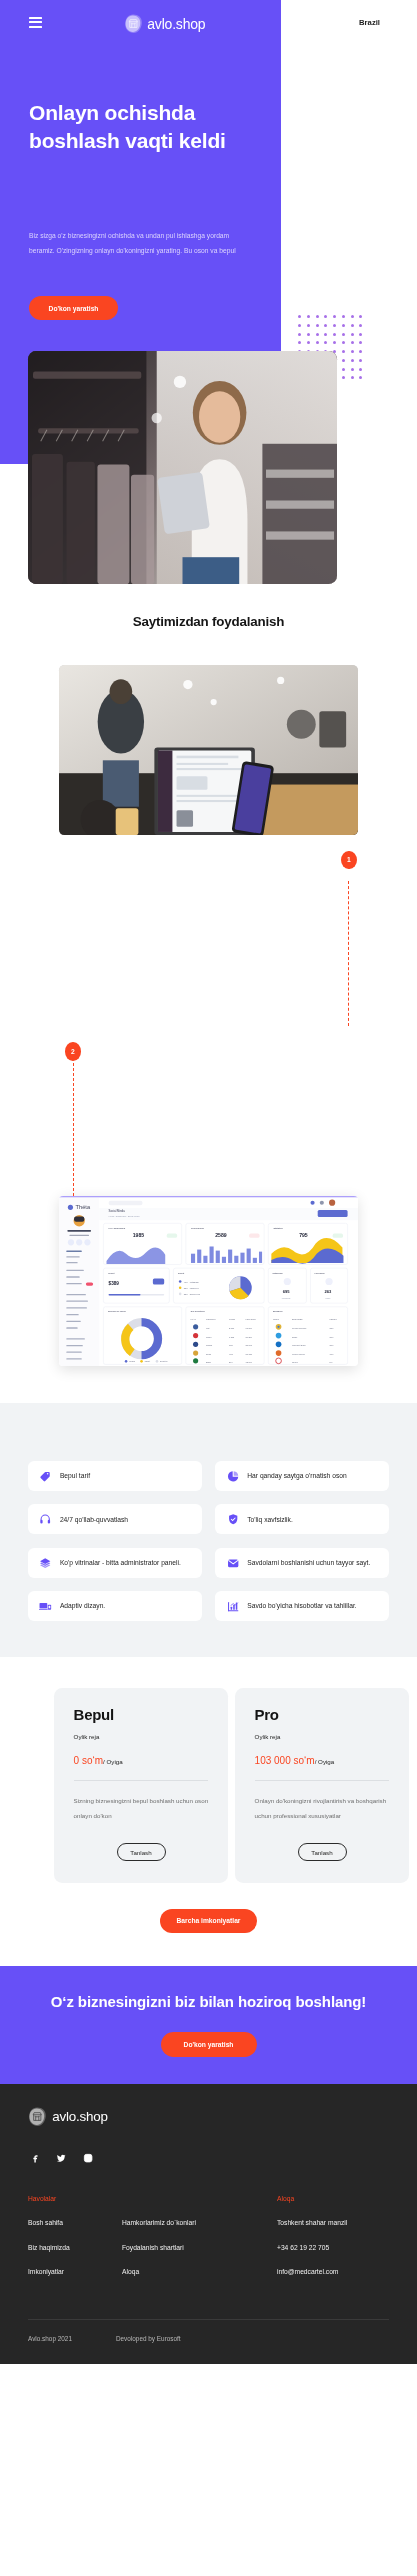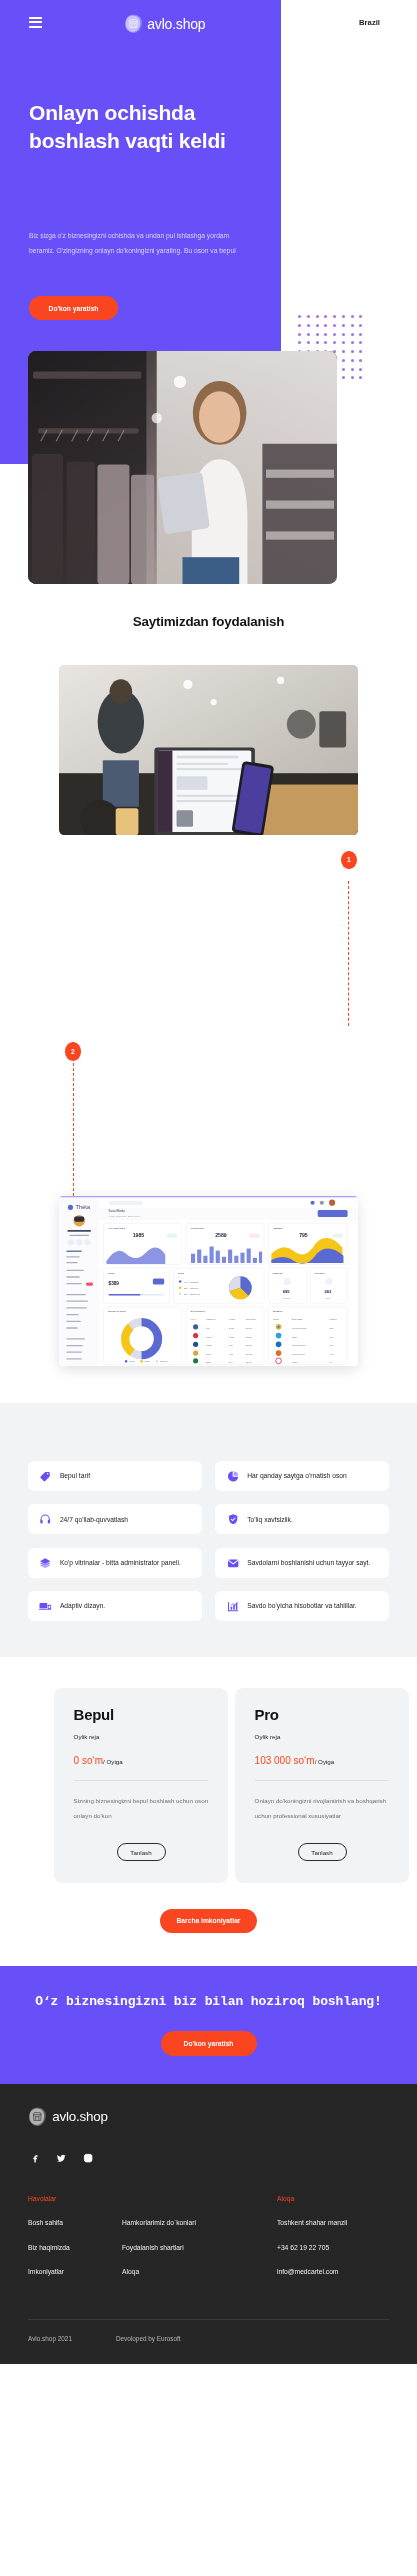--- a/index.html
+++ b/index.html
@@ -251,21 +251,21 @@
   }
 
   
   .cta-band {
     background: #6750f7;
     width: 417px;
     height: 118px;
     display: flex; flex-direction: column;
     align-items: center; justify-content: center;
   }
-  .cta-h { color: #fff; font-size: 13px; font-weight: bold; letter-spacing: -0.1px; font-family: Liberation Mono, monospace; }
+  .cta-h { color: #fff; font-size: 15px; font-weight: bold; letter-spacing: -0.1px; }
   .cta-btn { margin-top: 21.6px; width: 96px; height: 25px; font-size: 6.7px; }
 
   
   .footer { background: #262626; width: 417px; padding: 23px 0 0 0; }
   .foot-inner { width: 361px; margin: 0 auto; }
   .foot-brand { display: flex; align-items: center; gap: 5.7px; }
   .foot-brand-name { color: #fff; font-size: 13.4px; letter-spacing: -0.2px; }
   .socials { display: flex; gap: 16.5px; margin-top: 26px; padding-left: 1.5px; }
   .socials svg { width: 10.3px; height: 10.3px; fill: #fff; display: block; cursor: pointer; }
   .foot-cols {

